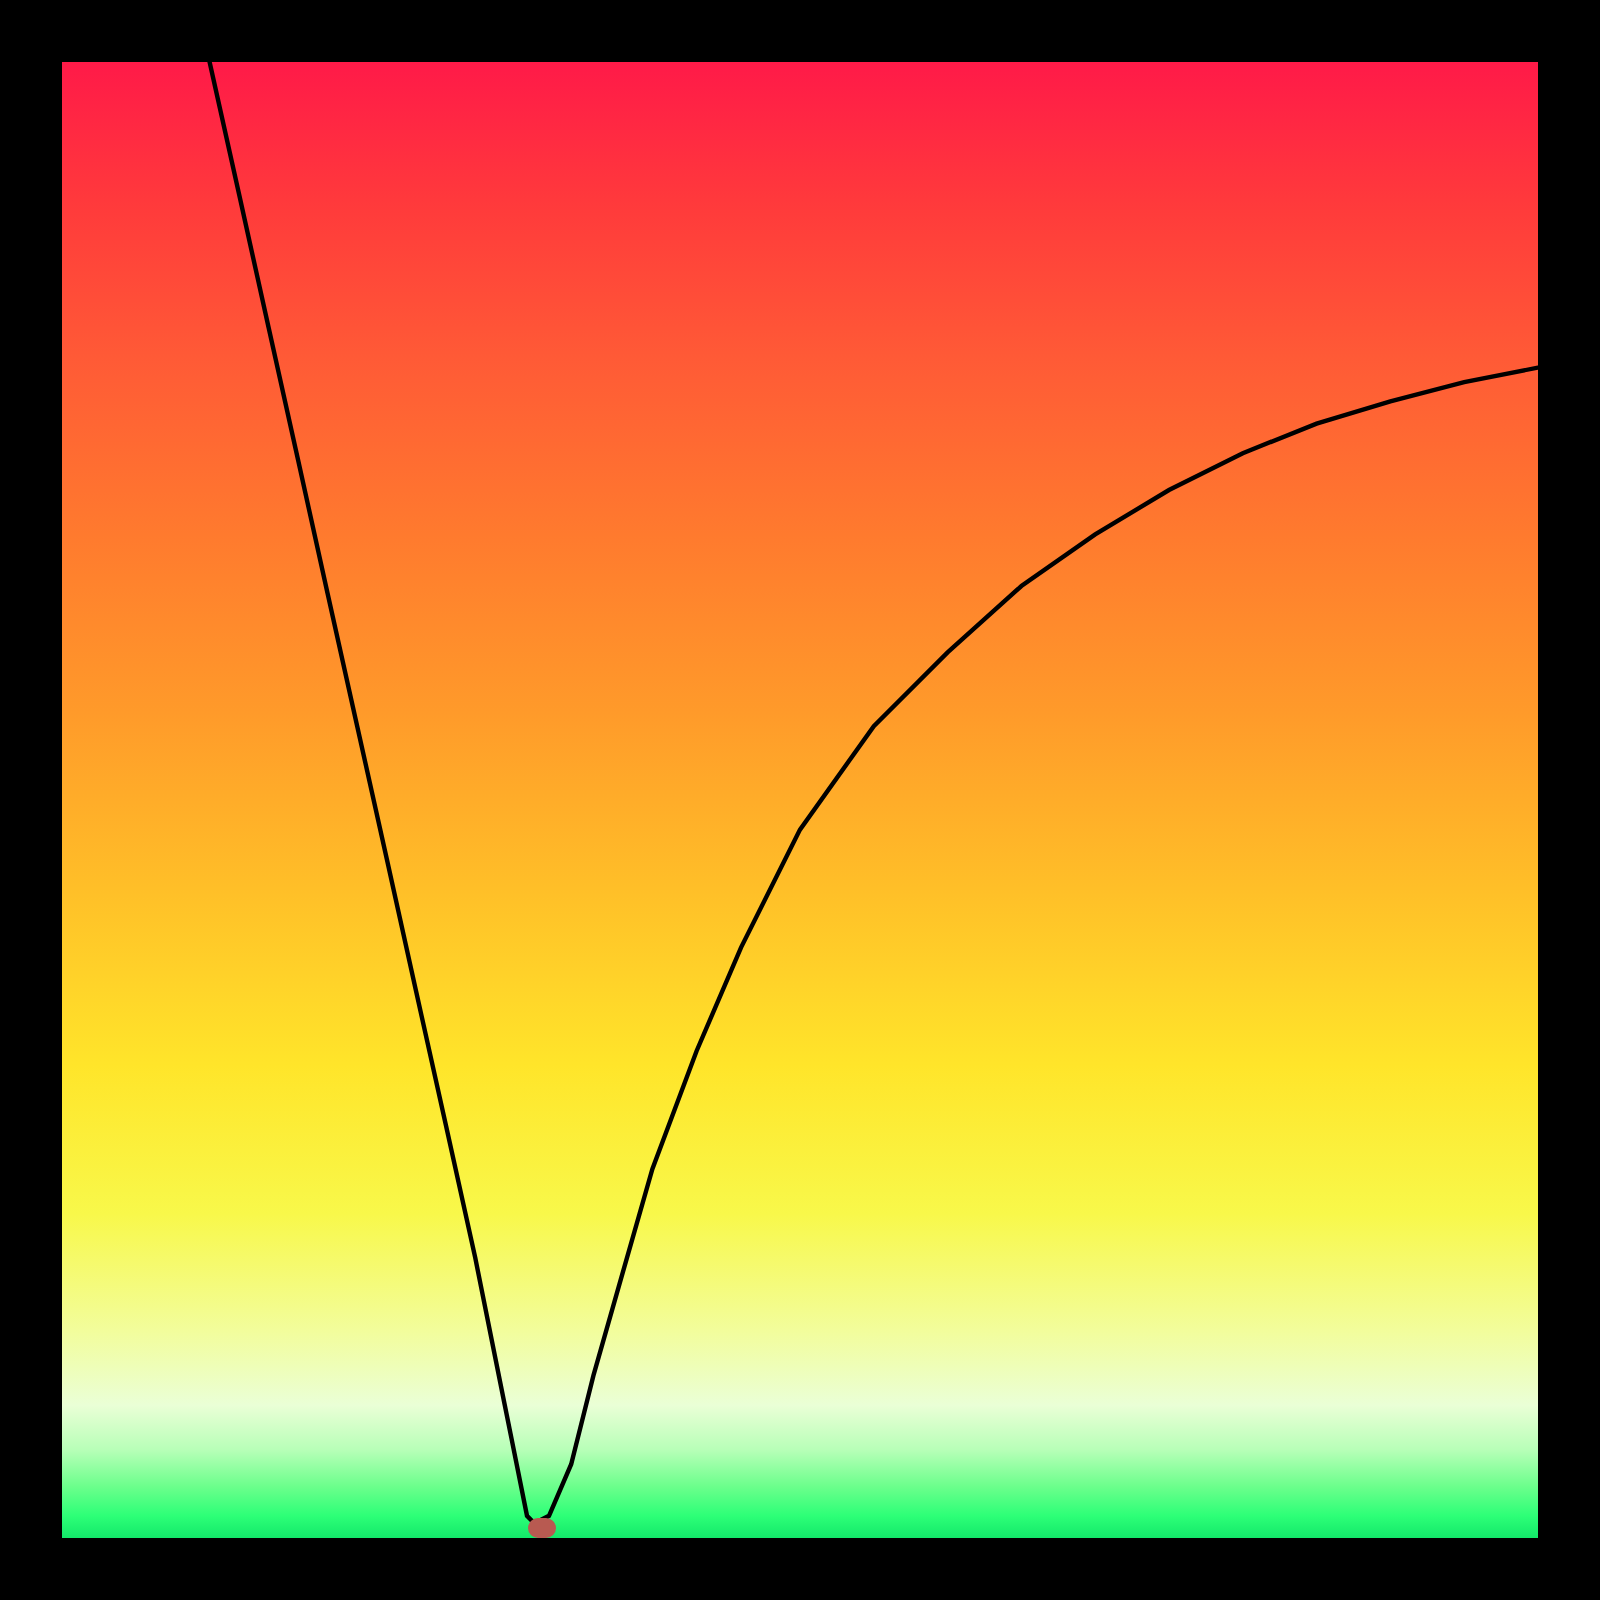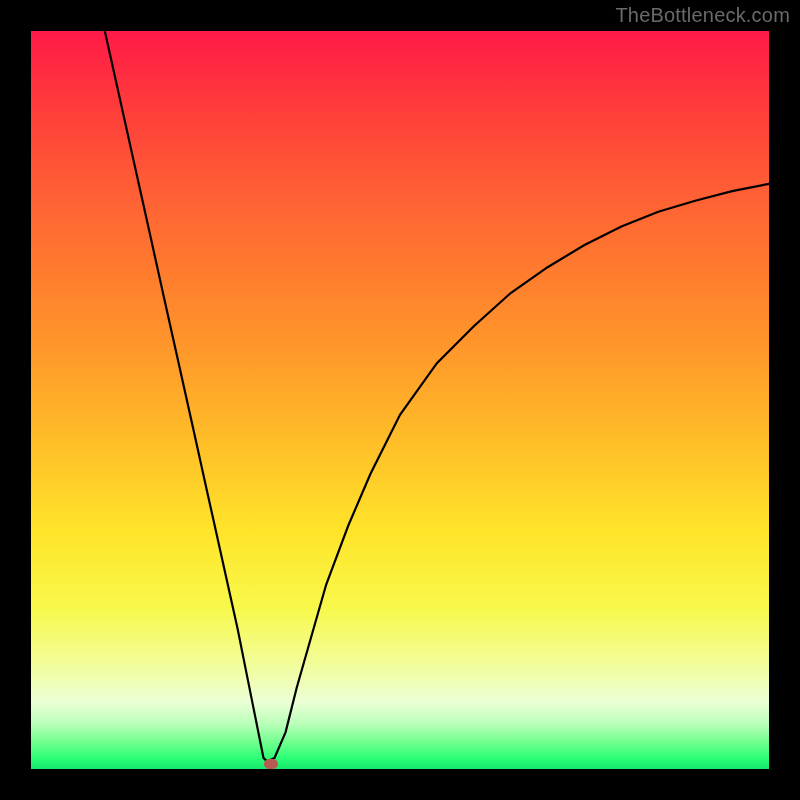--- a/index.html
+++ b/index.html
@@ -71,21 +71,20 @@
     height: 10px;
     border-radius: 5px;
     background: #b85a51;
   }
 </style>
 </head>
 <body>
 
 <div class="frame">
 
-  <div class="watermark">TheBottleneck.com</div>
 
   <div class="plot-area">
     <div class="gradient"></div>
 
     <svg class="curve" viewBox="0 0 738 738" preserveAspectRatio="none">
       <path id="curve-path" fill="none" stroke="#000" stroke-width="2.2" stroke-linecap="round" d="M73.8 0.0 L88.6 66.4 L103.3 132.8 L118.1 199.3 L132.8 265.7 L147.6 332.1 L162.4 398.5 L177.1 464.9 L191.9 531.4 L206.6 597.8 L221.4 671.6 L232.5 726.9 L236.2 730.6 L243.5 726.9 L254.6 701.1 L265.7 656.8 L280.4 605.2 L295.2 553.5 L317.3 494.5 L339.5 442.8 L369.0 383.8 L405.9 332.1 L442.8 295.2 L479.7 262.0 L516.6 236.2 L553.5 214.0 L590.4 195.6 L627.3 180.8 L664.2 169.7 L701.1 160.1 L738.0 152.8"></path>
     </svg>
 
     <div id="marker" class="marker" style="left: 232.85px; top: 727.834px;"></div>
   </div>

